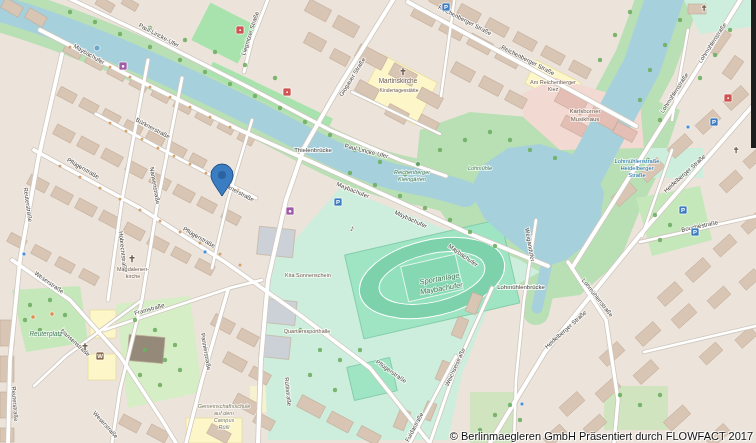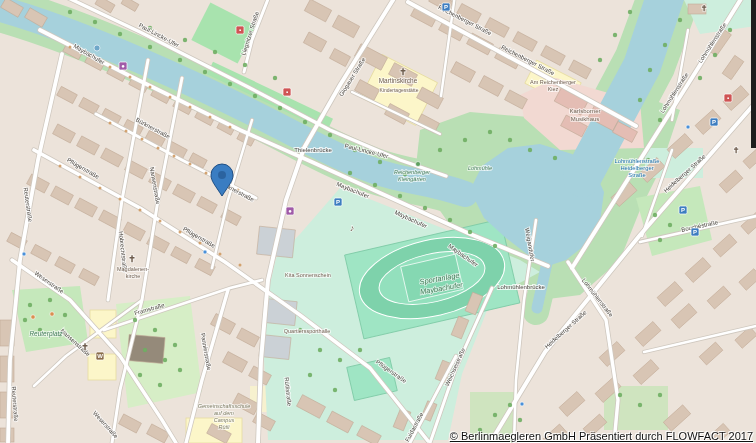--- a/index.html
+++ b/index.html
@@ -6,21 +6,21 @@
   #stage{position:relative;width:756px;height:443px;overflow:hidden;
          font-family:"Liberation Sans",sans-serif;background:#ece3da;}
   #map-svg{position:absolute;left:0;top:0;}
   text{font-family:"Liberation Sans",sans-serif;}
   .lbl-street{fill:#4a453f;paint-order:stroke;stroke:#ffffff;stroke-width:1.8px;stroke-opacity:.75;}
   .lbl-poi{fill:#6e5d4e;paint-order:stroke;stroke:#ffffff;stroke-width:1.6px;stroke-opacity:.7;}
   .lbl-park{fill:#3f7a55;font-style:italic;paint-order:stroke;stroke:#ffffff;stroke-width:1.6px;stroke-opacity:.7;}
   .lbl-transit{fill:#1a6ea8;paint-order:stroke;stroke:#ffffff;stroke-width:1.6px;stroke-opacity:.7;}
   .lbl-school{fill:#7c7a60;font-style:italic;paint-order:stroke;stroke:#ffffff;stroke-width:1.6px;stroke-opacity:.7;}
   #attribution{position:absolute;right:3px;bottom:1px;font-size:11px;color:#111;
-     text-shadow:0 0 2px #fff,0 0 2px #fff,1px 1px 0 #fff,-1px -1px 0 #fff;white-space:nowrap;text-decoration:underline;}
+     text-shadow:0 0 2px #fff,0 0 2px #fff,1px 1px 0 #fff,-1px -1px 0 #fff;white-space:nowrap;}
 </style>
 </head>
 <body>
 
 <div id="stage">
   <svg id="map-svg" width="756" height="443" viewBox="0 0 756 443" xmlns="http://www.w3.org/2000/svg">
 
     <g>
       <rect x="0" y="0" width="756" height="443" fill="#ece3da"></rect>
 

